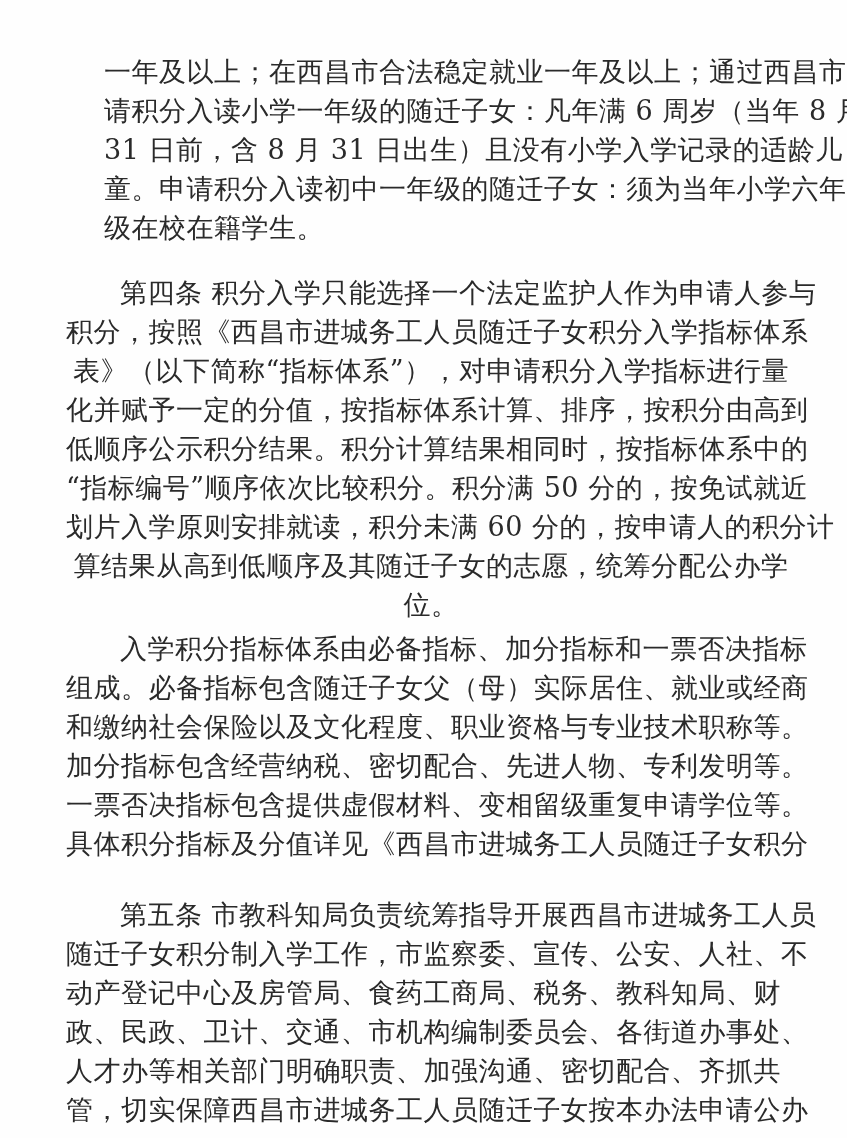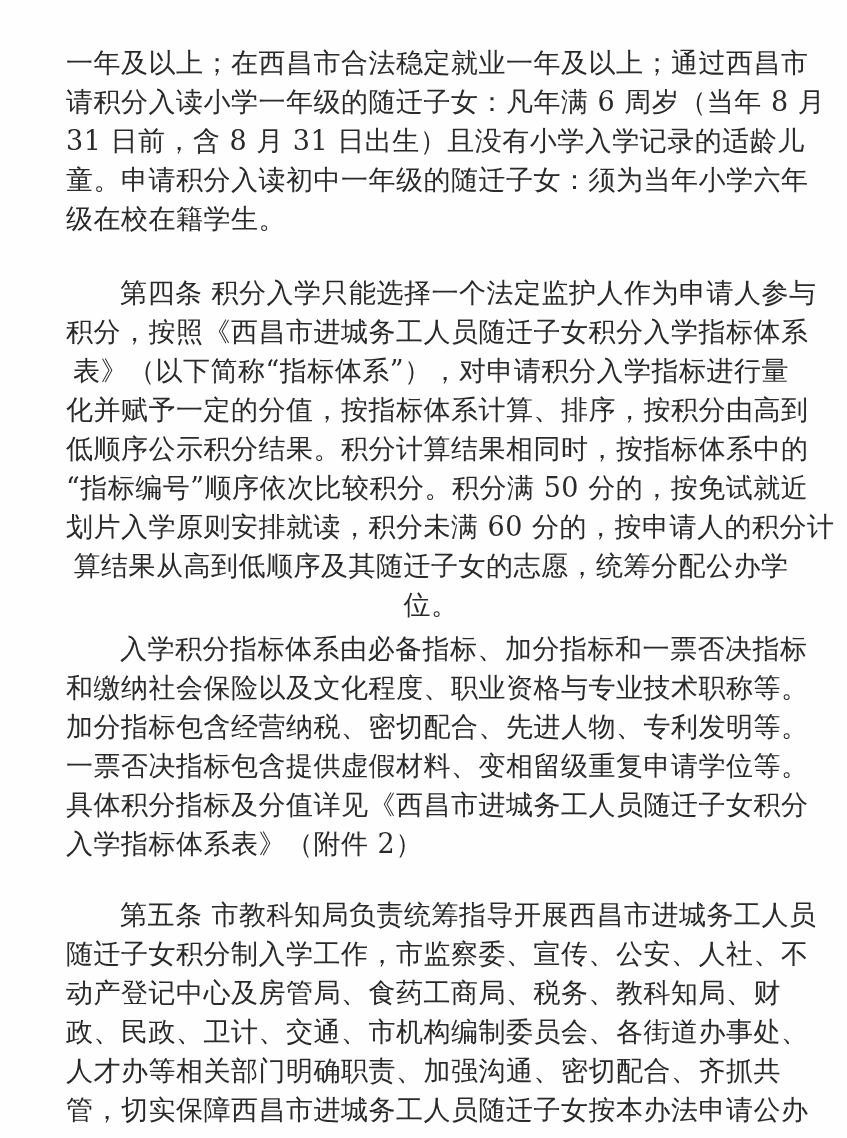--- a/index.html
+++ b/index.html
@@ -9,21 +9,21 @@
   .para { position: absolute; left: 66px; width: 730px; }
   .line { display: block; height: 39px; line-height: 39px; font-size: 27px; white-space: nowrap;
           letter-spacing: 0.5px; }
   .indent { padding-left: 54px; }
 </style>
 </head>
 <body>
 
 <div class="page">
 
-  <div class="para" style="top:43px;">
+  <div class="para" style="top:52px;margin-left:38px;">
     <span class="line">一年及以上；在西昌市合法稳定就业一年及以上；通过西昌市</span>
     <span class="line">请积分入读小学一年级的随迁子女：凡年满 6 周岁（当年 8 月</span>
     <span class="line">31 日前，含 8 月 31 日出生）且没有小学入学记录的适龄儿</span>
     <span class="line">童。申请积分入读初中一年级的随迁子女：须为当年小学六年</span>
     <span class="line">级在校在籍学生。</span>
   </div>
 
   <div class="para" style="top:273px;text-align:center;">
     <span class="line indent">第四条 积分入学只能选择一个法定监护人作为申请人参与</span>
     <span class="line">积分，按照《西昌市进城务工人员随迁子女积分入学指标体系</span>
@@ -31,25 +31,25 @@
     <span class="line">化并赋予一定的分值，按指标体系计算、排序，按积分由高到</span>
     <span class="line">低顺序公示积分结果。积分计算结果相同时，按指标体系中的</span>
     <span class="line">“指标编号”顺序依次比较积分。积分满 50 分的，按免试就近</span>
     <span class="line">划片入学原则安排就读，积分未满 60 分的，按申请人的积分计</span>
     <span class="line">算结果从高到低顺序及其随迁子女的志愿，统筹分配公办学</span>
     <span class="line">位。</span>
   </div>
 
   <div class="para" style="top:629px;">
     <span class="line indent">入学积分指标体系由必备指标、加分指标和一票否决指标</span>
+    <span class="line">组成。必备指标包含随迁子女父（母）实际居住、就业或经商</span>
     <span class="line">和缴纳社会保险以及文化程度、职业资格与专业技术职称等。</span>
     <span class="line">加分指标包含经营纳税、密切配合、先进人物、专利发明等。</span>
     <span class="line">一票否决指标包含提供虚假材料、变相留级重复申请学位等。</span>
     <span class="line">具体积分指标及分值详见《西昌市进城务工人员随迁子女积分</span>
-    <span class="line">入学指标体系表》（附件 2）</span>
   </div>
 
   <div class="para" style="top:895px;">
     <span class="line indent">第五条 市教科知局负责统筹指导开展西昌市进城务工人员</span>
     <span class="line">随迁子女积分制入学工作，市监察委、宣传、公安、人社、不</span>
     <span class="line">动产登记中心及房管局、食药工商局、税务、教科知局、财</span>
     <span class="line">政、民政、卫计、交通、市机构编制委员会、各街道办事处、</span>
     <span class="line">人才办等相关部门明确职责、加强沟通、密切配合、齐抓共</span>
     <span class="line">管，切实保障西昌市进城务工人员随迁子女按本办法申请公办</span>
   </div>

